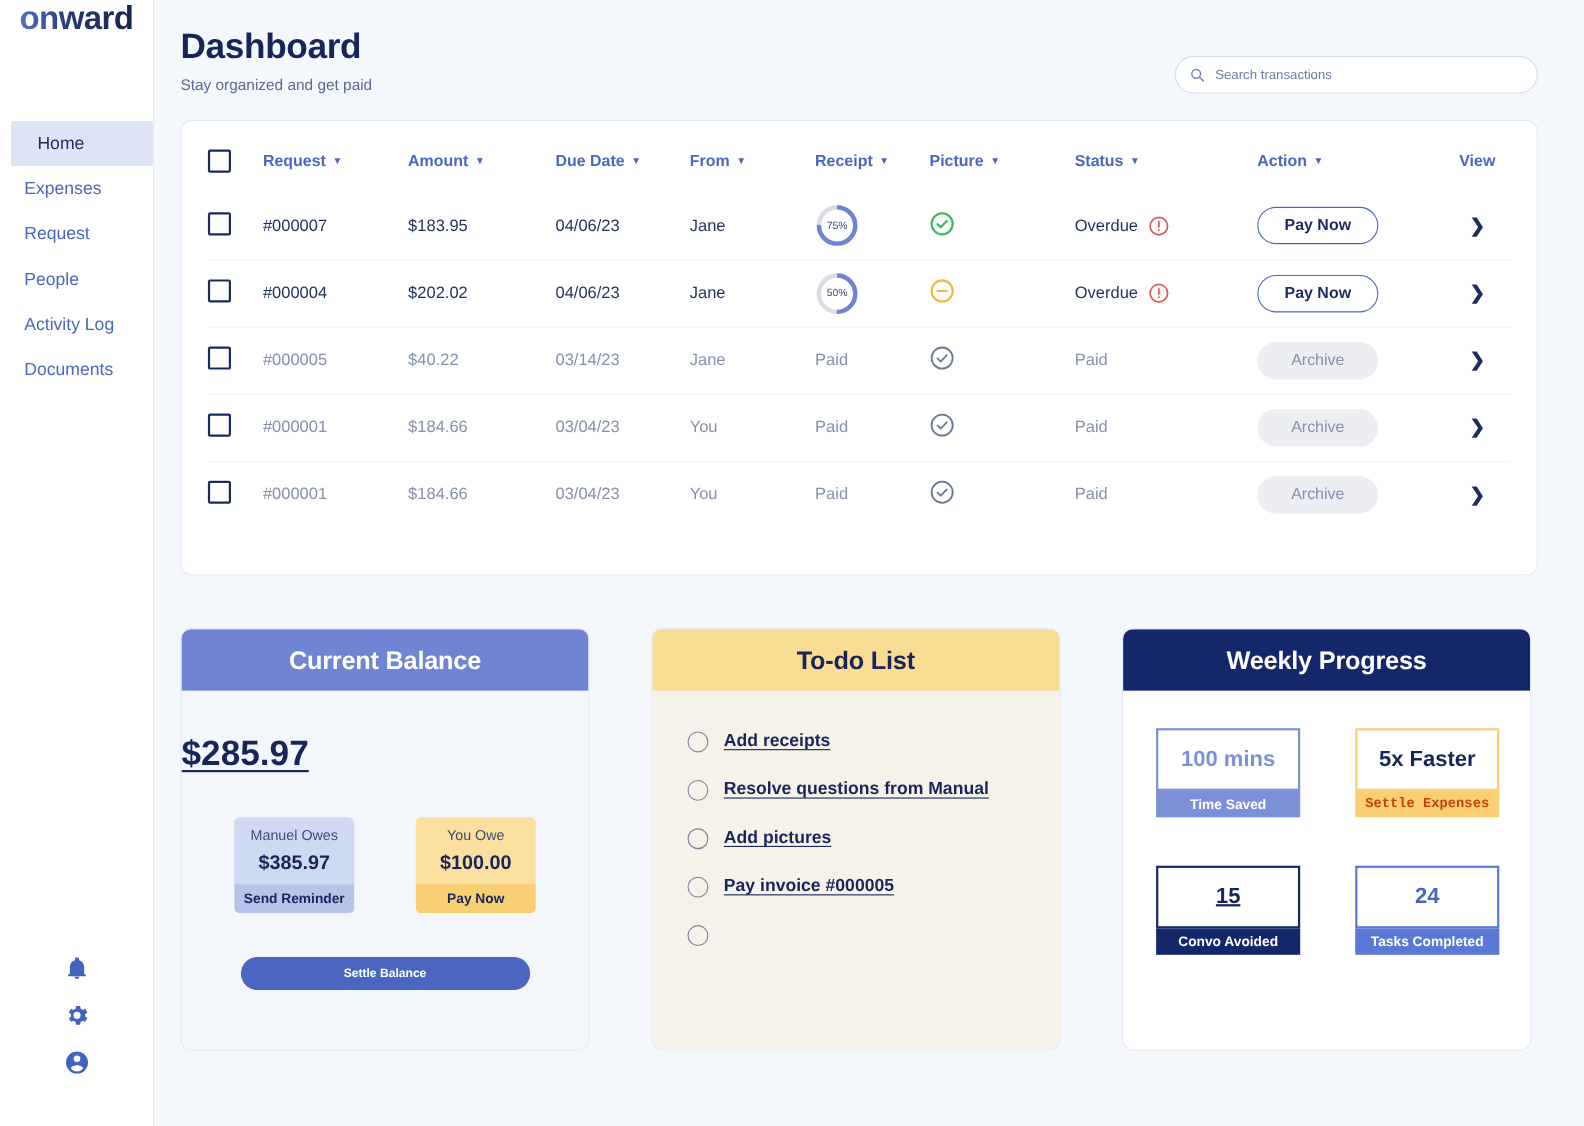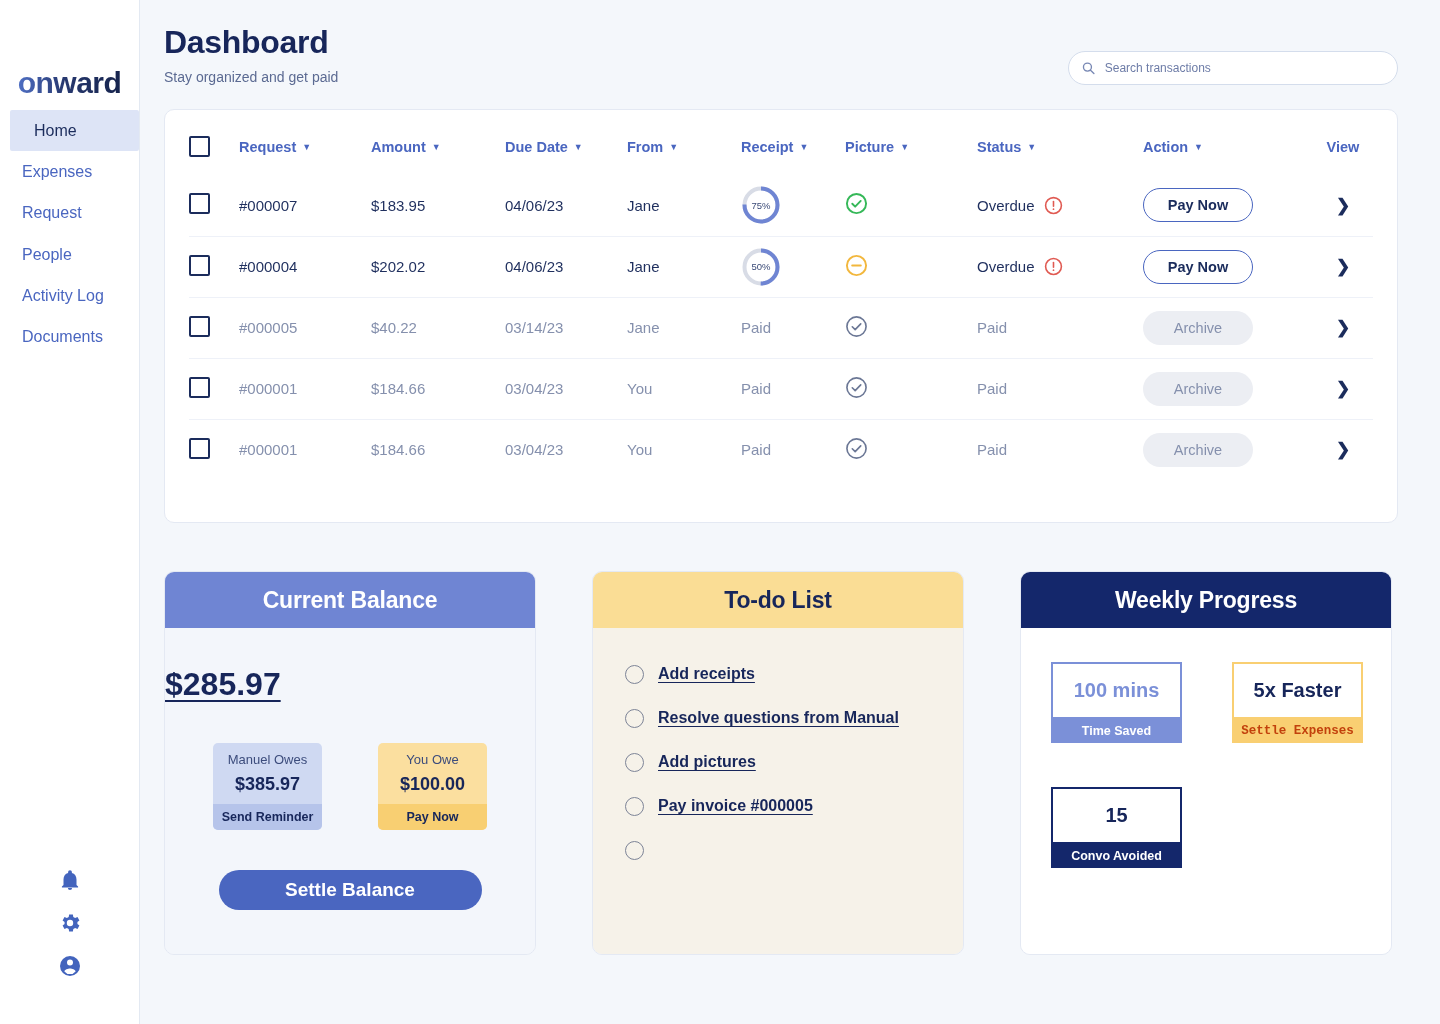--- a/index.html
+++ b/index.html
@@ -14,21 +14,21 @@
   
   .sidebar {
     width: 140px; height: 1024px;
     background: #ffffff;
     border-right: 1px solid #e3e9f2;
     position: relative;
     flex: 0 0 140px;
   }
   .logo-wrap {
     height: 100px;
-    display: flex; align-items: flex-end; justify-content: center;
+    display: flex; align-items: flex-start; justify-content: center;
   }
   .logo {
     font-size: 30px; font-weight: 600; letter-spacing: -0.5px;
     background: linear-gradient(90deg,#4f6fc4 0%, #27386f 45%, #16244d 100%);
     -webkit-background-clip: text; background-clip: text;
     -webkit-text-fill-color: transparent; color: #1b2c5c;
   }
   .nav { margin-top: 10px; }
   .nav-item {
     display: block;
@@ -165,21 +165,21 @@
   .owe-box .lbl { font-size: 13px; color: #3c4c7c; padding-top: 9px; }
   .owe-box .amt { font-size: 18px; font-weight: 700; color: #17265a; padding: 7px 0 9px 0; }
   .owe-box .act { font-size: 12.5px; font-weight: 700; color: #17265a; padding: 6px 0; cursor: pointer; }
   .owe-blue { background: #cfd9f2; }
   .owe-blue .act { background: #b6c4ea; }
   .owe-gold { background: #fbdf9f; }
   .owe-gold .act { background: #f8cf72; }
   .settle-btn {
     display: block; margin: 40px auto 0 auto;
     width: 263px; padding: 9px 0; border: none; border-radius: 20px;
-    background: #4a66c0; color: #ffffff; font-size: 19px; font-weight: 700;
+    background: #4a66c0; color: #ffffff; font-size: 11px; font-weight: 700;
     font-family: "Liberation Sans", sans-serif; cursor: pointer;
   }
 
   
   .todo-card .card-head { background: #fadd95; color: #17265a; }
   .todo-card .card-body { background: #f6f2e9; padding: 24px 0 0 32px; }
   .todo-item { display: flex; align-items: center; gap: 14px; height: 44px; }
   .radio { width: 19px; height: 19px; border: 1.6px solid #7d8497; border-radius: 50%; flex: 0 0 19px; cursor: pointer; }
   .todo-text {
     font-size: 16px; font-weight: 700; color: #17265a;
@@ -501,22 +501,26 @@
           <div class="wp-grid">
             <div class="stat-box">
               <div class="stat-val" style="border-color:#7b90d8;color:#7b90d8;">100 mins</div>
               <div class="stat-lbl" style="background:#7b90d8;color:#ffffff;">Time Saved</div>
             </div>
             <div class="stat-box">
               <div class="stat-val" style="border-color:#f9cf72;color:#17265a;">5x Faster</div>
               <div class="stat-lbl" style="background:#f9cf72;color:#c2410c;font-family:Liberation Mono, monospace;">Settle Expenses</div>
             </div>
             <div class="stat-box">
-              <div class="stat-val" style="border-color:#14276b;color:#17265a;">15</div>
+              <div class="stat-val" style="border-color:#14276b;color:#17265a;text-decoration:underline;">15</div>
               <div class="stat-lbl" style="background:#14276b;color:#ffffff;">Convo Avoided</div>
+            </div>
+            <div class="stat-box">
+              <div class="stat-val" style="border-color:#5b78d6;color:#4a66c0;">24</div>
+              <div class="stat-lbl" style="background:#5b78d6;color:#ffffff;">Tasks Completed</div>
             </div>
           </div>
         </div>
       </section>
 
     </div>
   </main>
 </div>
 
 </body></html>

